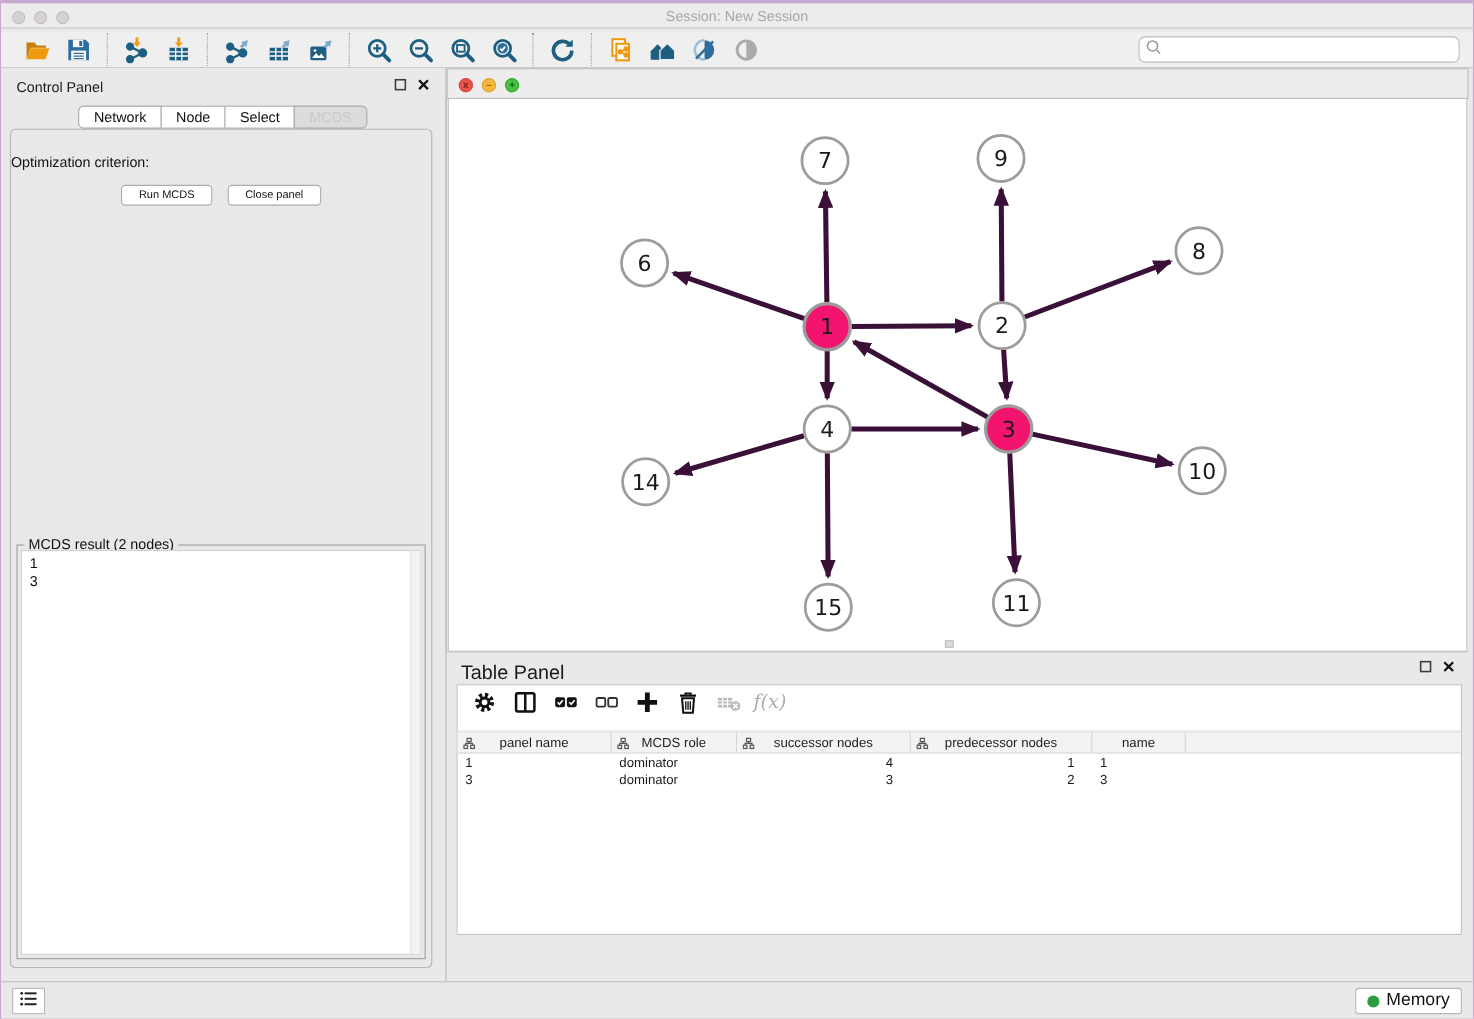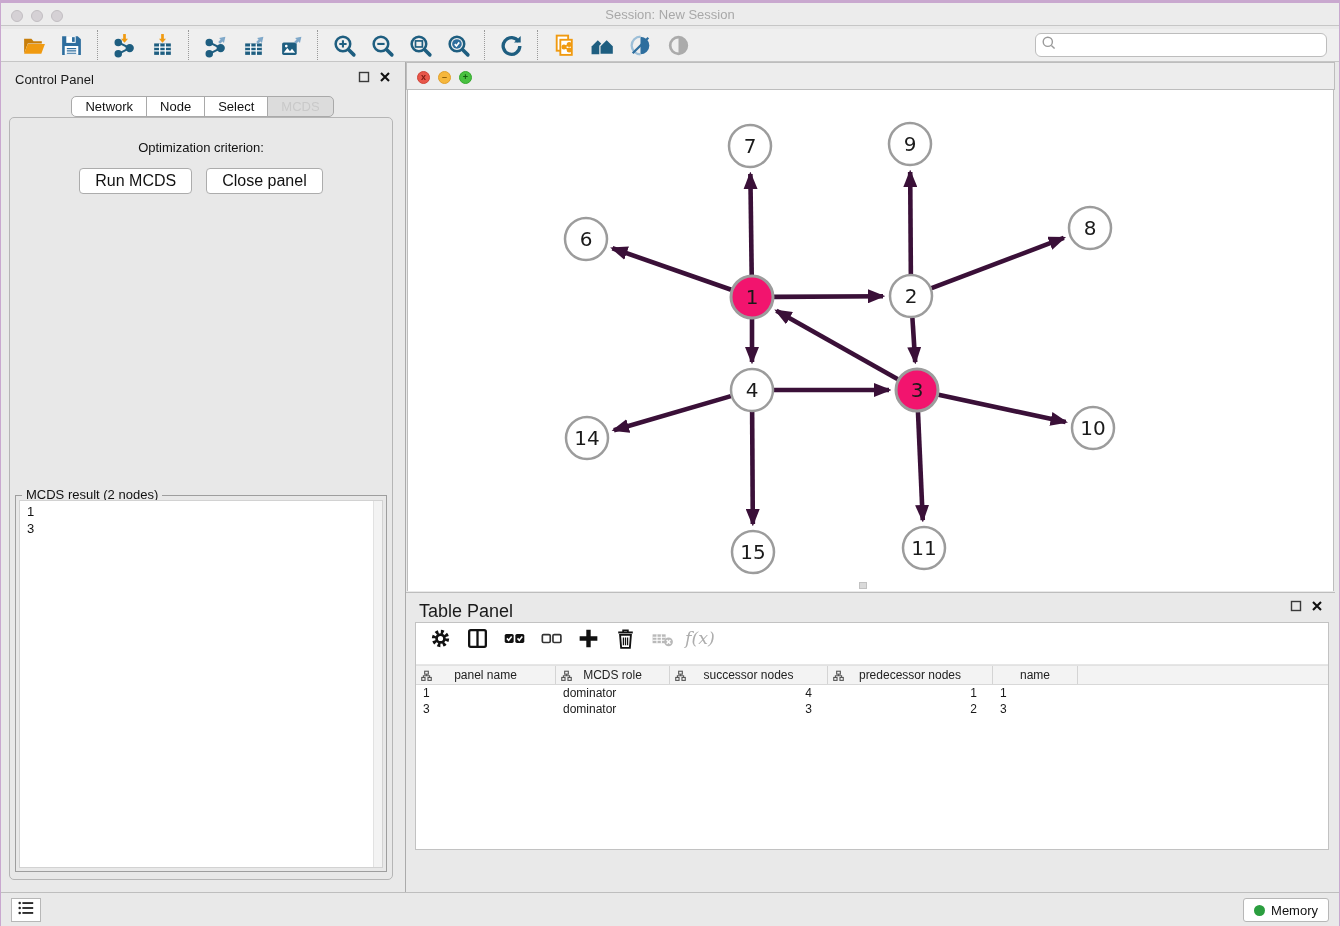--- a/index.html
+++ b/index.html
@@ -31,26 +31,26 @@
   .cp-title { position:absolute; left:14px; top:10px; font-size:13px; color:#1A1A1A; }
   .panel-icons { position:absolute; right:14px; top:9px; display:flex; gap:9px; align-items:center; }
   .cp-tabs { position:absolute; left:0; right:0; top:34px; display:flex; justify-content:center; }
   .cp-tab, .tp-tab { background:#FFF; border:1px solid #A9A9A9; padding:2px 13px; font-size:13px; color:#111;
                      margin-left:-1px; cursor:default; }
   .cp-tab:first-child, .tp-tab:first-child { border-radius:5px 0 0 5px; }
   .cp-tab:last-child, .tp-tab:last-child { border-radius:0 5px 5px 0; }
   .cp-tab.active, .tp-tab.active { background:#DCDCDC; color:#C9C9C9; }
   .cp-content { position:absolute; left:8px; right:12px; top:55px; bottom:12px; background:#E8E8E8;
                 border:1px solid #B5B5B5; border-radius:5px; }
-  .opt-label { text-align:center; margin-top:22px; font-size:13px; color:#111; }
+  .opt-label { margin-top:22px; font-size:13px; color:#111; }
   .dropdown { margin:11px auto 0; width:308px; height:23px; background:#FFF; border:1px solid #B9B9B9;
               border-radius:5px; display:flex; align-items:center; padding:0 6px 0 10px; font-size:13px; color:#111; }
   .dropdown .dd-label { flex:1; }
   .btn-row { display:flex; justify-content:center; gap:14px; margin-top:13px; }
-  .btn { background:#FFF; border:1px solid #ACACAC; border-radius:4px; font-size:16px; color:#111;
+  .btn { background:#FFF; border:1px solid #ACACAC; border-radius:4px; font-size:10px; color:#111;
          padding:3px 15px; font-family:"Liberation Sans", sans-serif; cursor:default; }
   .result { position:absolute; left:5px; right:5px; top:377px; bottom:7px; border:1px solid #9E9E9E; background:#E8E8E8; }
   .result-legend { position:absolute; top:-9px; left:6px; background:#E8E8E8; padding:0 4px; font-size:13px; color:#111; }
   .result-inner { position:absolute; left:3px; right:3px; top:4px; bottom:3px; background:#FFF; border:1px solid #D2D2D2; }
   .result-text { white-space:pre; font-size:13px; line-height:17px; padding:2px 0 0 7px; color:#111; }
   .result-scroll { position:absolute; right:0; top:0; bottom:0; width:9px; background:#F3F3F3; border-left:1px solid #E2E2E2; }
 
   
   .net-window { position:absolute; left:405px; top:62px; width:929px; height:530px; }
   .net-title { position:absolute; left:0; right:0; top:0; height:28px; background:#EDEDED;
@@ -81,21 +81,21 @@
   .td { font-size:12px; color:#1A1A1A; height:100%; line-height:16px; overflow:hidden; }
   .td.align-left { padding-left:7px; text-align:left; }
   .td.align-right { padding-right:16px; text-align:right; }
   .tp-tabs { position:absolute; left:0; right:0; bottom:9px; display:flex; justify-content:center; }
 
   
   .statusbar { position:absolute; left:0; right:0; bottom:0; height:34px; background:#E9E9E9; border-top:1px solid #BEBEBE; }
   .sb-list-btn { position:absolute; left:10px; top:5px; width:30px; height:24px; background:#FFF;
                  border:1px solid #B7B7B7; display:flex; align-items:center; justify-content:center; }
   .memory-btn { position:absolute; right:10px; top:5px; height:24px; background:#FFF; border:1px solid #B7B7B7;
-                border-radius:3px; display:flex; align-items:center; gap:6px; padding:0 10px; font-size:13px; color:#111; }
+                border-radius:3px; display:flex; align-items:center; gap:6px; padding:0 10px; font-size:16px; color:#111; }
   .mem-dot { width:11px; height:11px; border-radius:50%; }
 
   .icon-btn { cursor:default; display:flex; align-items:center; }
   .ttbtn.disabled { opacity:1; }
 </style>
 </head>
 <body>
 
 <div id="app">
 

